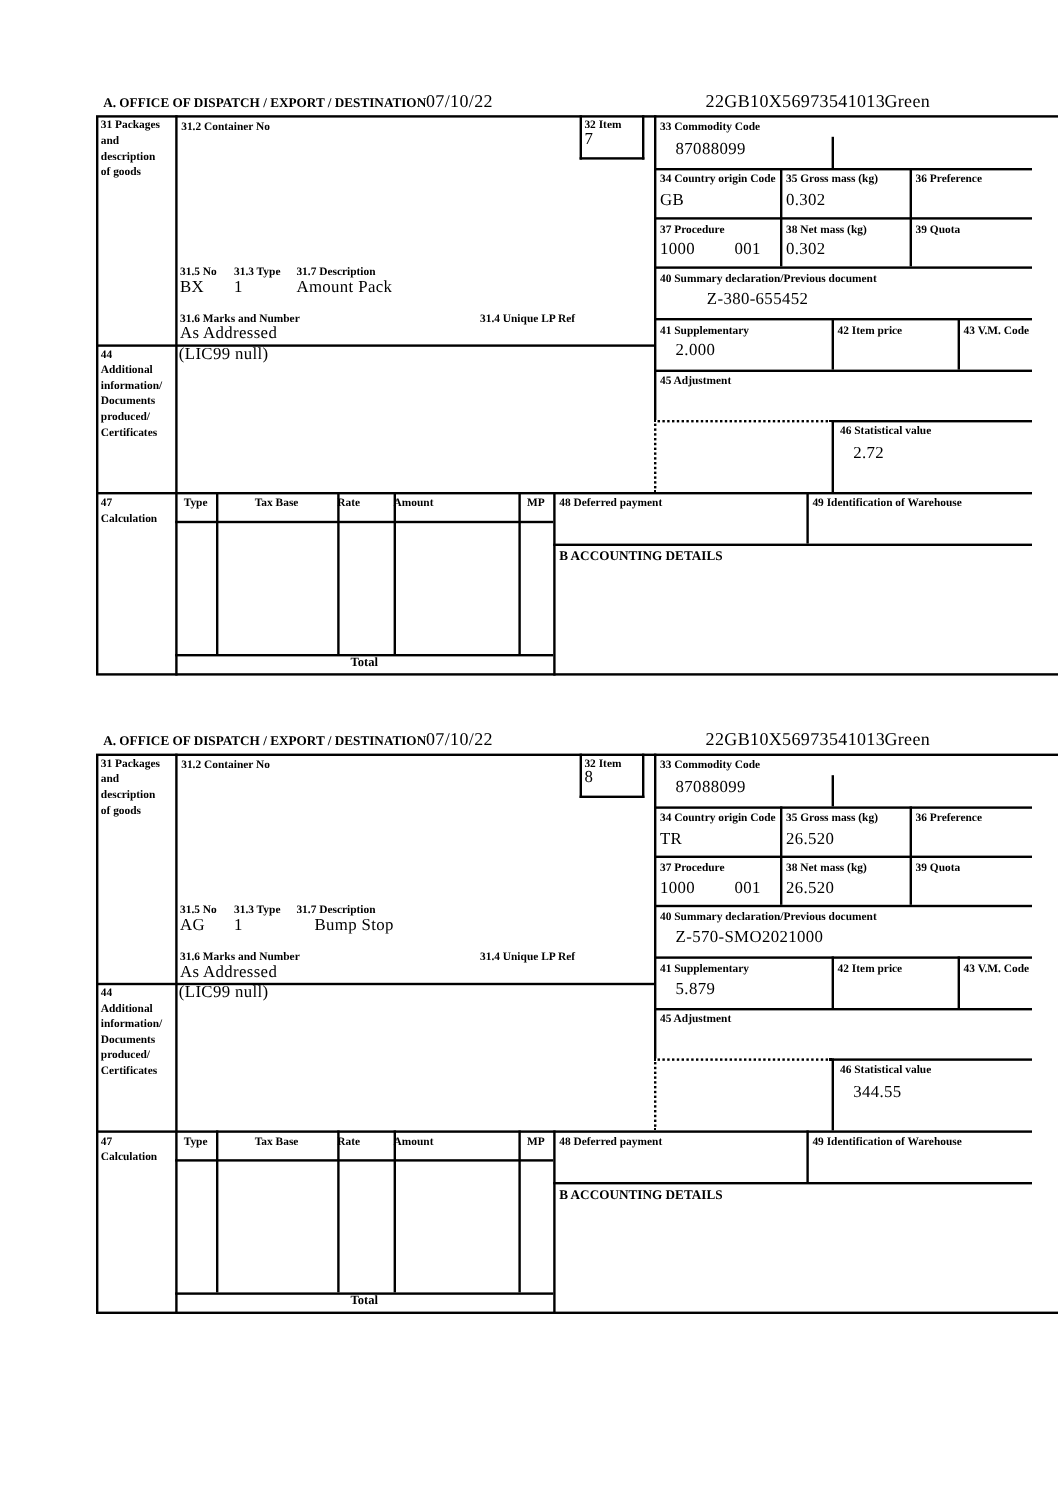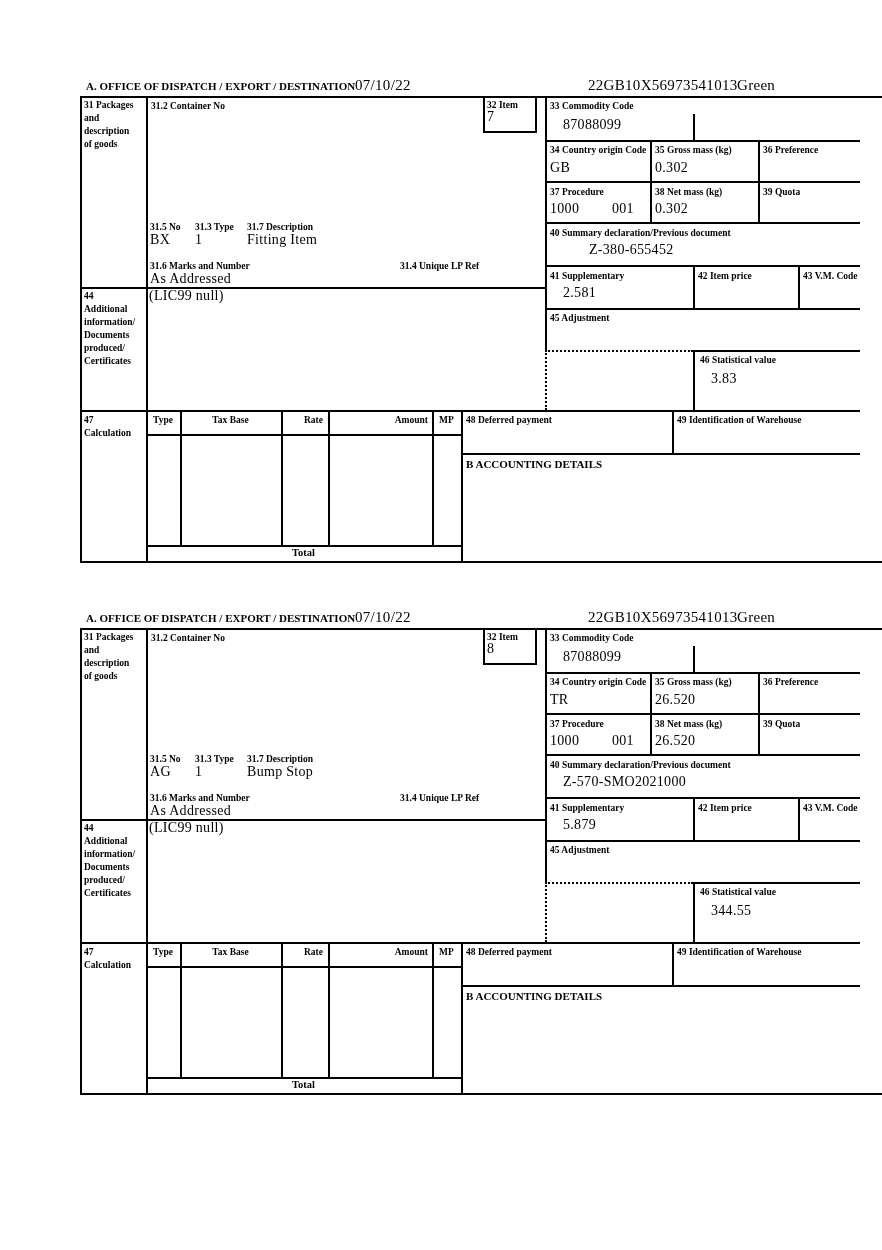--- a/index.html
+++ b/index.html
@@ -17,21 +17,21 @@
   .b32box { position:absolute; left:403px; top:0; width:50px; height:35px;
             border:2px solid #000; border-top:none; }
   .lbl { position:absolute; font-size:9.5px; font-weight:bold;
          line-height:13px; white-space:pre-line; }
   .val { position:absolute; font-size:14px; line-height:16px;
          white-space:nowrap; letter-spacing:0.3px; }
   .hdrA { position:absolute; left:6px; top:-16px; font-size:11px; font-weight:bold; white-space:nowrap; }
   .hdr15 { position:absolute; top:-19px; font-size:15px; white-space:nowrap; letter-spacing:0.3px; }
   .th { position:absolute; top:319px; font-size:9.5px; font-weight:bold; }
   .thc { text-align:center; }
-  .thr { text-align:right; }
+  .thr { text-align:left; }
   .acct { position:absolute; font-size:11px; font-weight:bold; }
   .totalrow { position:absolute; left:66px; top:451px; width:315px;
               text-align:center; font-size:10.5px; font-weight:bold; }
 </style>
 </head>
 <body>
 
 <div class="block" style="top:96px">
   <div class="hdrA">A.  OFFICE OF DISPATCH / EXPORT / DESTINATION</div>
   <div class="hdr15" style="left:275px">07/10/22</div>
@@ -86,40 +86,40 @@
   <div class="val" style="left:470px;top:105px">1000</div>
   <div class="val" style="left:532px;top:105px">001</div>
   <div class="lbl" style="left:575px;top:90px">38 Net mass (kg)</div>
   <div class="val" style="left:575px;top:105px">0.302</div>
   <div class="lbl" style="left:683px;top:90px">39 Quota</div>
   <div class="lbl" style="left:70px;top:125px">31.5 No</div>
   <div class="lbl" style="left:115px;top:125px">31.3 Type</div>
   <div class="lbl" style="left:167px;top:125px">31.7 Description</div>
   <div class="val" style="left:70px;top:136px">BX</div>
   <div class="val" style="left:115px;top:136px">1</div>
-  <div class="val" style="left:167px;top:136px">Fitting Item</div>
+  <div class="val" style="left:167px;top:136px">Amount Pack</div>
   <div class="lbl" style="left:70px;top:164px">31.6 Marks and Number</div>
   <div class="lbl" style="left:320px;top:164px">31.4 Unique LP Ref</div>
   <div class="val" style="left:70px;top:175px">As Addressed</div>
   <div class="lbl" style="left:470px;top:131px">40 Summary declaration/Previous document</div>
   <div class="val" style="left:509px;top:146px">Z-380-655452</div>
   <div class="lbl" style="left:4px;top:194px;width:62px">44
 Additional
 information/
 Documents
 produced/
 Certificates</div>
   <div class="val" style="left:69px;top:192px">(LIC99 null)</div>
   <div class="lbl" style="left:470px;top:174px">41 Supplementary</div>
-  <div class="val" style="left:483px;top:189px">2.581</div>
+  <div class="val" style="left:483px;top:189px">2.000</div>
   <div class="lbl" style="left:618px;top:174px">42 Item price</div>
   <div class="lbl" style="left:723px;top:174px">43 V.M. Code</div>
   <div class="lbl" style="left:470px;top:216px">45 Adjustment</div>
   <div class="lbl" style="left:620px;top:258px">46 Statistical value</div>
-  <div class="val" style="left:631px;top:275px">3.83</div>
+  <div class="val" style="left:631px;top:275px">2.72</div>
   <div class="lbl" style="left:4px;top:318px;width:62px">47
 Calculation</div>
   <div class="th thc" style="left:66px;width:34px">Type</div>
   <div class="th thc" style="left:100px;width:101px">Tax Base</div>
   <div class="th thr" style="left:201px;width:42px">Rate</div>
   <div class="th thr" style="left:248px;width:100px">Amount</div>
   <div class="th thc" style="left:352px;width:29px">MP</div>
   <div class="lbl" style="left:386px;top:318px">48 Deferred payment</div>
   <div class="lbl" style="left:597px;top:318px">49 Identification of Warehouse</div>
   <div class="acct" style="left:386px;top:362px">B ACCOUNTING DETAILS</div>
@@ -180,21 +180,21 @@
   <div class="val" style="left:470px;top:105px">1000</div>
   <div class="val" style="left:532px;top:105px">001</div>
   <div class="lbl" style="left:575px;top:90px">38 Net mass (kg)</div>
   <div class="val" style="left:575px;top:105px">26.520</div>
   <div class="lbl" style="left:683px;top:90px">39 Quota</div>
   <div class="lbl" style="left:70px;top:125px">31.5 No</div>
   <div class="lbl" style="left:115px;top:125px">31.3 Type</div>
   <div class="lbl" style="left:167px;top:125px">31.7 Description</div>
   <div class="val" style="left:70px;top:136px">AG</div>
   <div class="val" style="left:115px;top:136px">1</div>
-  <div class="val" style="left:167px;top:136px">Bump Stop</div>
+  <div class="val" style="left:182px;top:136px">Bump Stop</div>
   <div class="lbl" style="left:70px;top:164px">31.6 Marks and Number</div>
   <div class="lbl" style="left:320px;top:164px">31.4 Unique LP Ref</div>
   <div class="val" style="left:70px;top:175px">As Addressed</div>
   <div class="lbl" style="left:470px;top:131px">40 Summary declaration/Previous document</div>
   <div class="val" style="left:483px;top:146px">Z-570-SMO2021000</div>
   <div class="lbl" style="left:4px;top:194px;width:62px">44
 Additional
 information/
 Documents
 produced/

